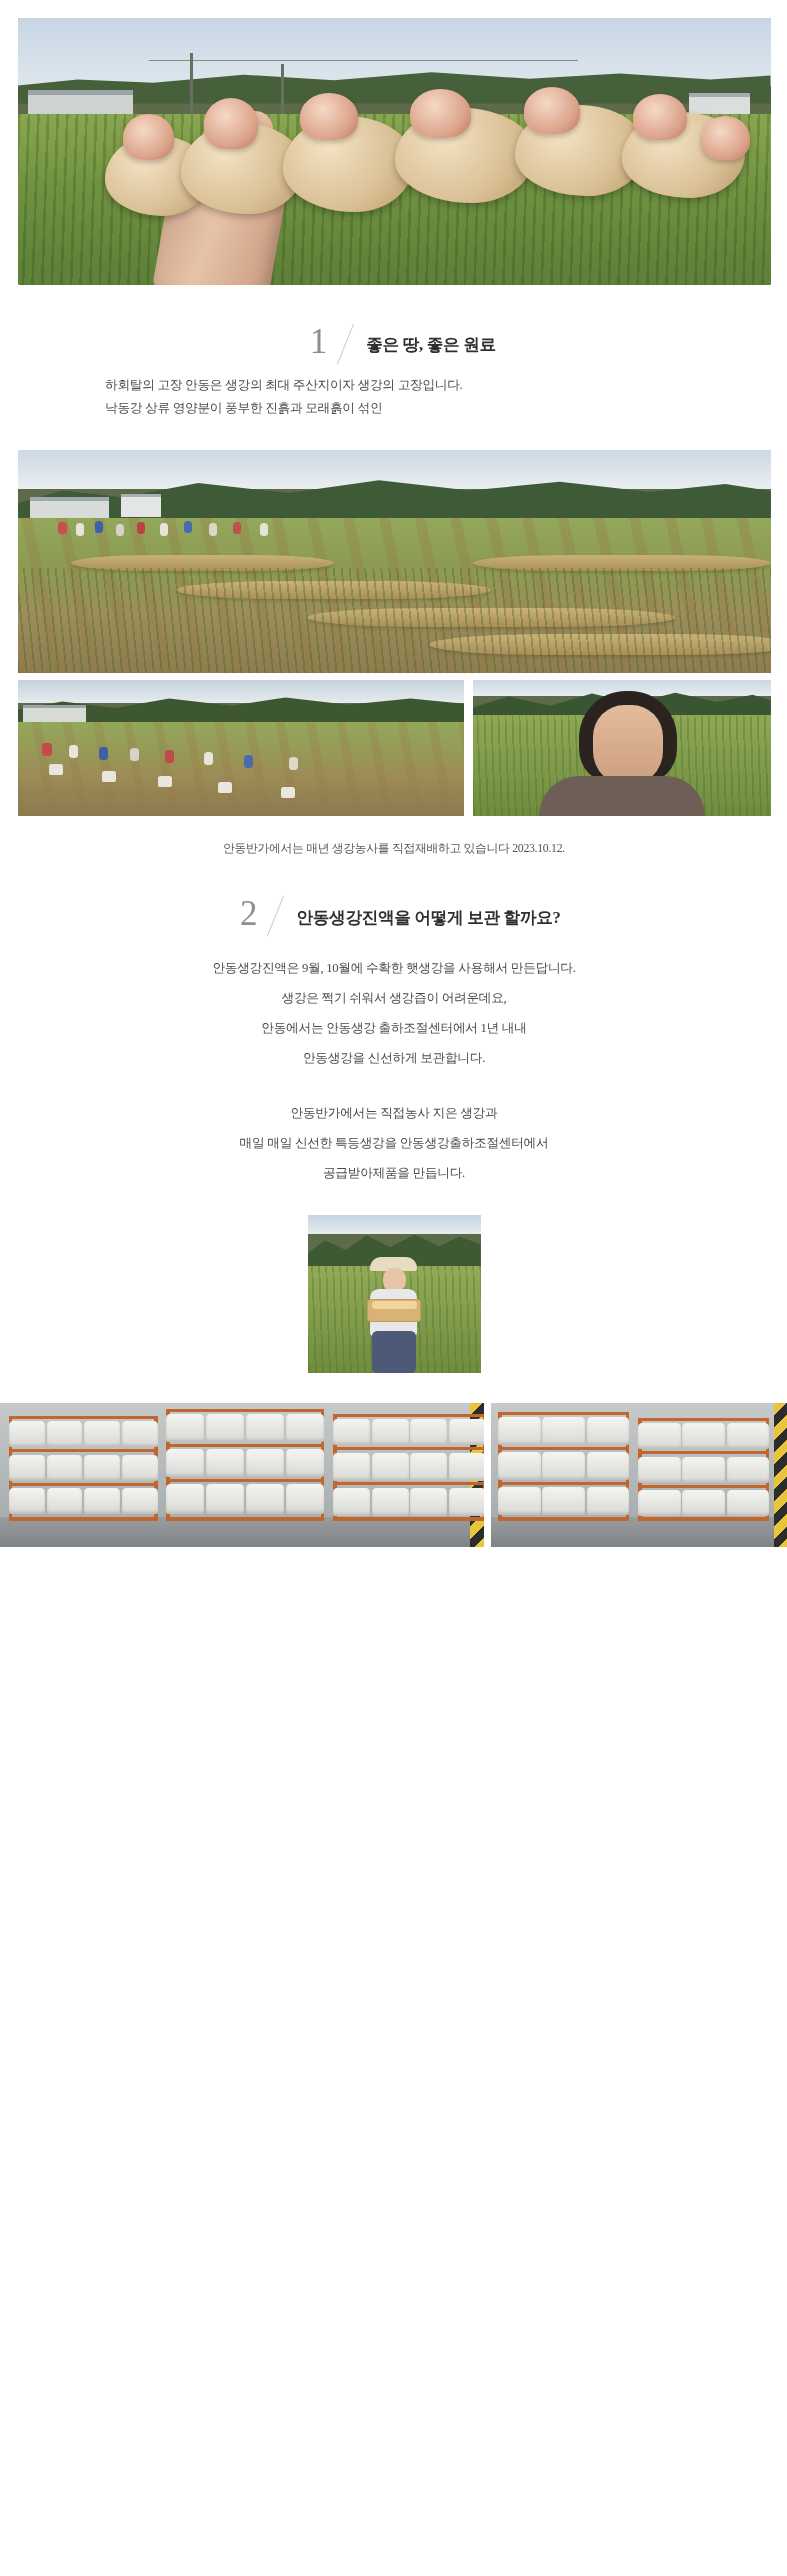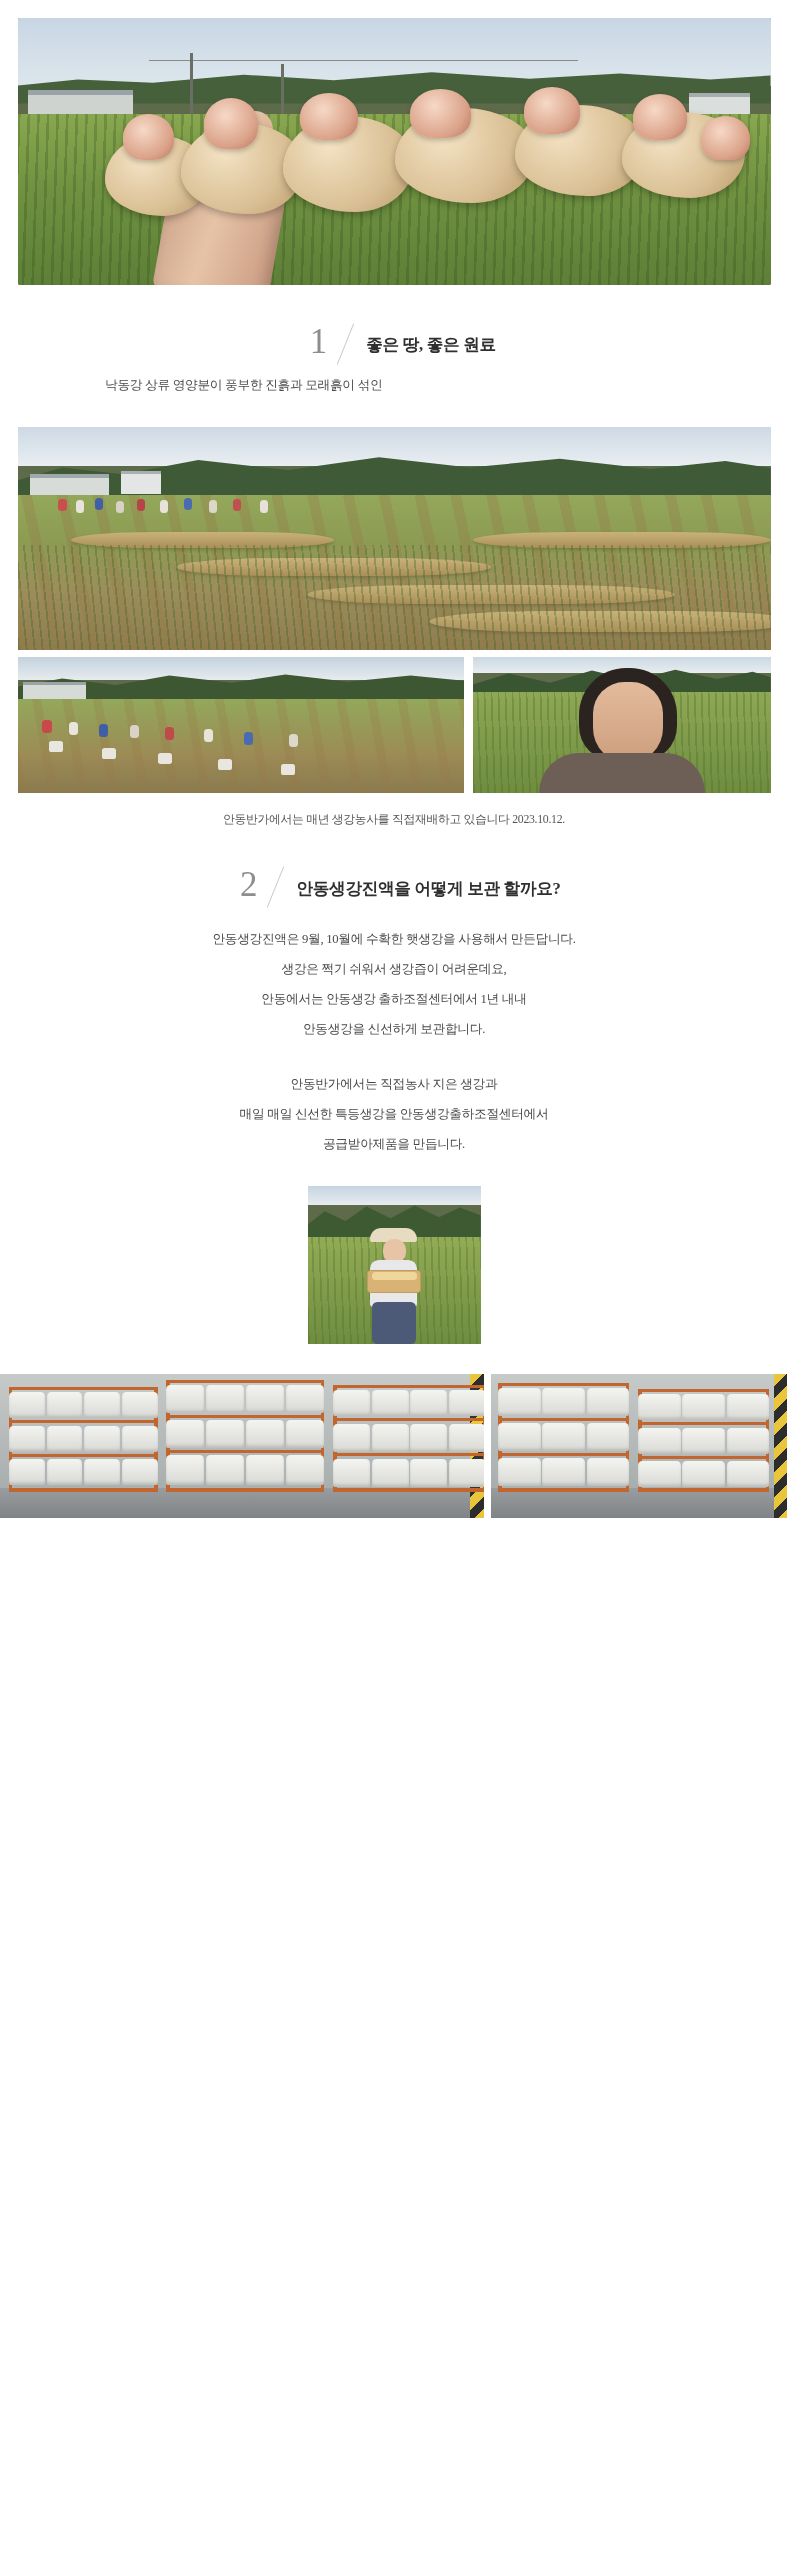--- a/index.html
+++ b/index.html
@@ -268,20 +268,21 @@
     position: absolute; left: 50%; bottom: 0; width: 166px; height: 40px;
     margin-left: -83px; background: #6d5f55; border-radius: 53px 53px 0 0;
   }
 
   .caption {
     text-align: center;
     font-size: 11.8px;
     color: #555;
     padding: 19px 0 0 0;
     letter-spacing: -0.3px;
+    margin-top: 6px;
   }
 
   
   .single-portrait {
     margin: 30px auto 0 auto;
     width: 173px;
     height: 158px;
   }
   .single-portrait .sky { height: 19px; background: linear-gradient(#c6d4e1, #e7ecef); }
   .single-portrait .trees {
@@ -410,20 +411,21 @@
     </div>
   </div>
 
   <div class="section-head head-1">
     <div class="num">1</div>
     <div class="slash"></div>
     <div class="title">좋은 땅, 좋은 원료</div>
   </div>
 
   <div class="body-text intro-text">
+    <div>하회탈의 고장 안동은 생강의 최대 주산지이자 생강의 고장입니다.</div>
     <div>낙동강 상류 영양분이 풍부한 진흙과 모래흙이 섞인</div>
   </div>
 
   <div class="photo wide-field">
     <div class="sky"></div>
     <div class="treeline"></div>
     <div class="bldg1"></div>
     <div class="bldg2"></div>
     <div class="ground"></div>
 

